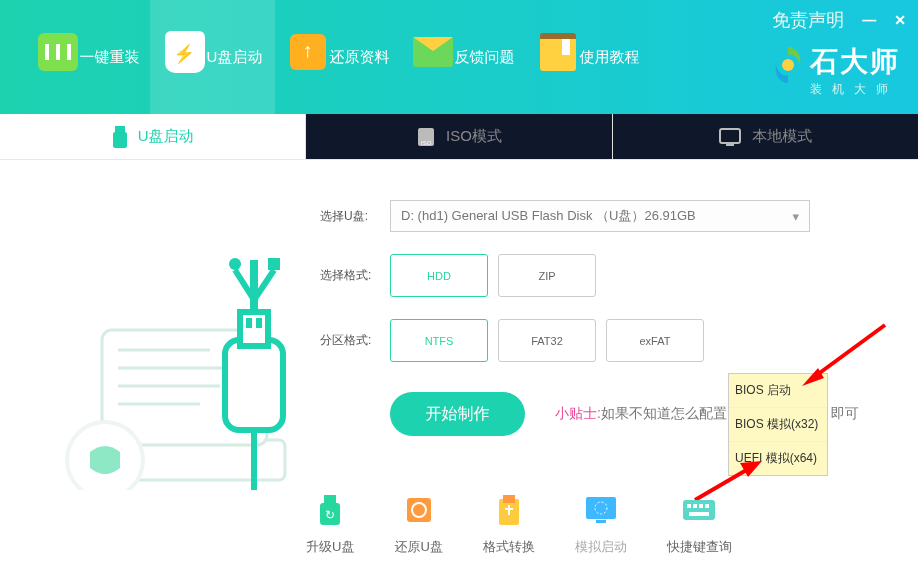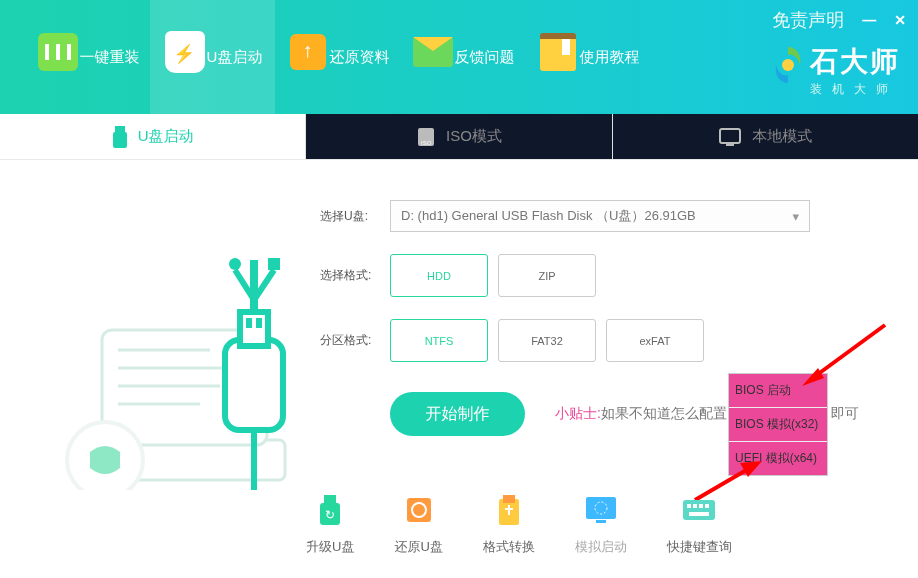--- a/index.html
+++ b/index.html
@@ -38,21 +38,21 @@
     .opt-group { display: flex; gap: 10px; }
     .opt-btn { width: 98px; height: 43px; border: 1px solid #ccc; background: #fff; display: flex; align-items: center; justify-content: center; font-size: 11px; color: #666; cursor: pointer; border-radius: 3px; }
     .opt-btn.selected { border: 1px solid #27d89e; color: #27d89e; }
     
     .action-row { display: flex; align-items: center; margin-top: 30px; margin-left: 70px; gap: 30px; }
     .start-btn { width: 135px; height: 44px; background: #1dd2af; color: #fff; border-radius: 22px; display: flex; align-items: center; justify-content: center; font-size: 16px; cursor: pointer; }
     .tip { font-size: 14px; }
     .tip-label { color: #ec4899; }
     .tip-text { color: #777; }
     
-    .popup-menu { position: absolute; left: 728px; top: 373px; width: 100px; background: #ec4899; border: 1px solid #ccc; }
+    .popup-menu { position: absolute; left: 728px; top: 373px; width: 100px; background: #fef9c3; border: 1px solid #ccc; }
     .popup-item { padding: 8px 6px; font-size: 12px; color: #333; cursor: pointer; border-bottom: 1px solid #eee; }
     .popup-item:last-child { border-bottom: none; }
     
     .bottom-tools { position: absolute; bottom: 22px; left: 0; right: 0; display: flex; justify-content: center; gap: 40px; padding-left: 120px; }
     .tool-item { display: flex; flex-direction: column; align-items: center; gap: 10px; cursor: pointer; }
     .tool-icon { width: 36px; height: 36px; display: flex; align-items: center; justify-content: center; }
     .tool-label { font-size: 13px; color: #666; }
     .tool-item.active .tool-label { color: #aaa; }
     
     .arrow { position: absolute; pointer-events: none; }

